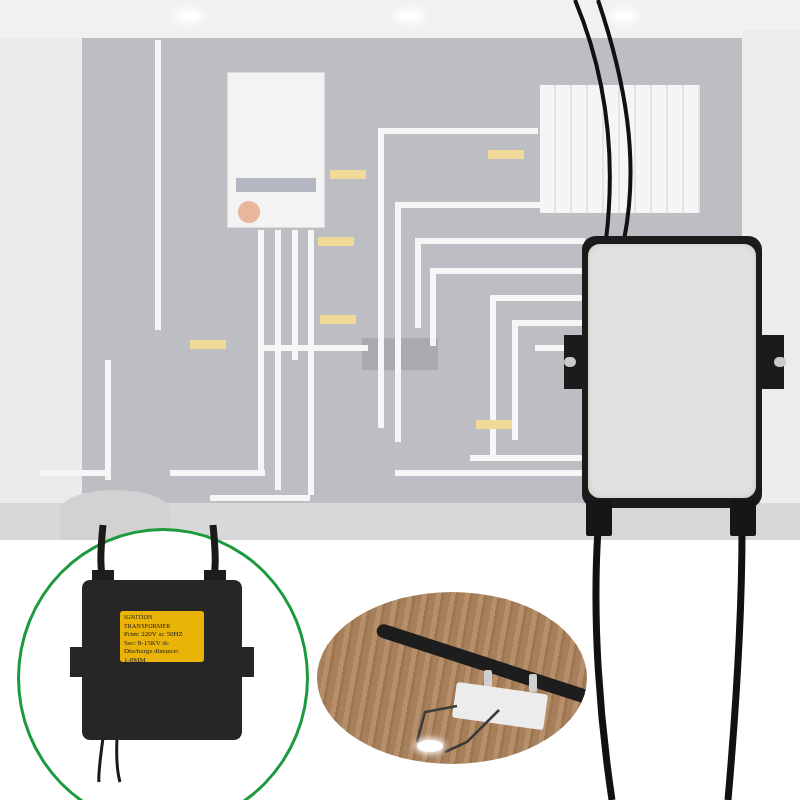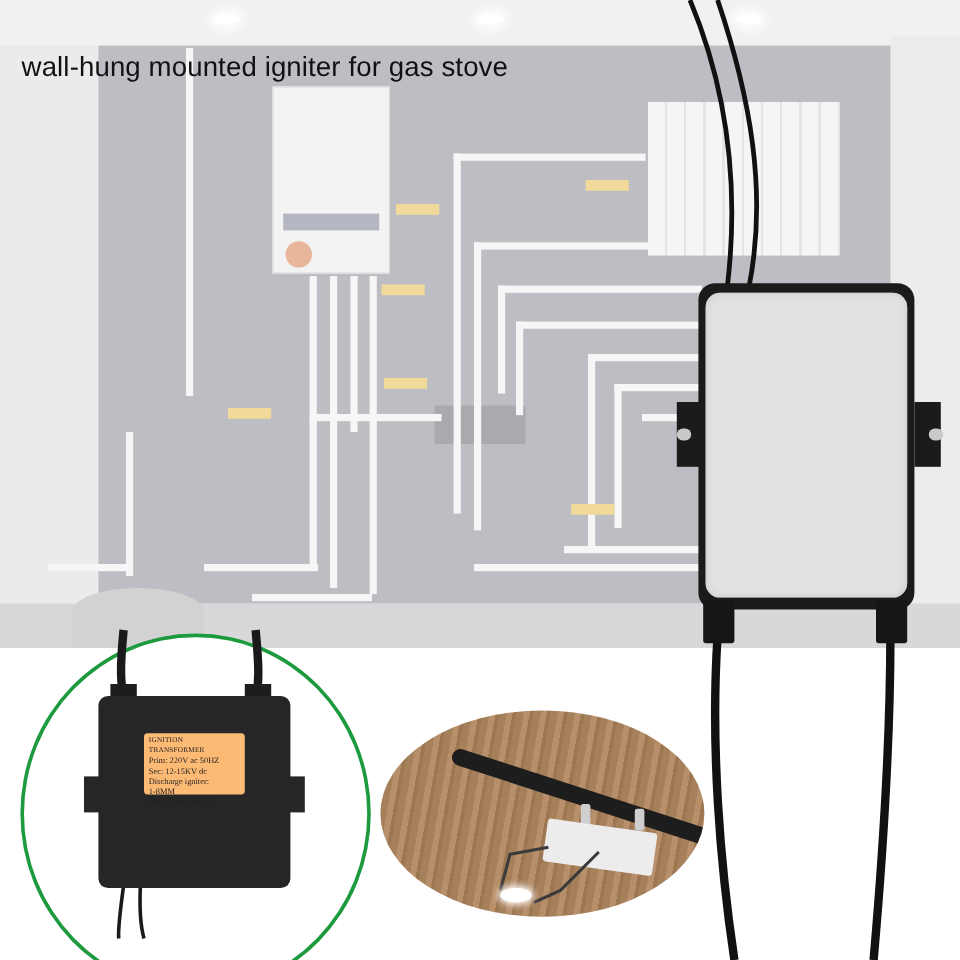--- a/index.html
+++ b/index.html
@@ -34,21 +34,21 @@
   .igniter-face { position:absolute; left:6px; top:8px; width:168px; height:254px; background:#e2e1df; border-radius:12px; box-shadow:inset 0 0 6px #c8c8c8; }
   .ear { position:absolute; width:22px; height:54px; background:#1b1b1b; }
   .ear-notch { position:absolute; width:12px; height:10px; background:#c9c9c9; border-radius:6px; }
   .boot { position:absolute; width:26px; height:36px; background:#161616; border-radius:2px; }
 
   
   .circle { position:absolute; left:17px; top:528px; width:292px; height:300px; border:3px solid #1c9a3d; border-radius:50%; background:#fff; overflow:hidden; }
   .black-box { position:absolute; left:82px; top:580px; width:160px; height:160px; background:#262626; border-radius:8px; }
   .bb-ear { position:absolute; width:14px; height:30px; background:#262626; }
   .bb-boot { position:absolute; width:22px; height:20px; background:#1d1d1d; }
-  .label { position:absolute; left:120px; top:611px; width:84px; height:51px; background:#fdba74; border-radius:3px; padding:2px 4px; color:#222; font-size:7px; line-height:8.5px; font-family:"Liberation Serif", serif; }
+  .label { position:absolute; left:120px; top:611px; width:84px; height:51px; background:#eab308; border-radius:3px; padding:2px 4px; color:#222; font-size:7px; line-height:8.5px; font-family:"Liberation Serif", serif; }
   .label .hd { font-size:6px; letter-spacing:0.2px; }
 
   
   .oval { position:absolute; left:317px; top:592px; width:270px; height:172px; border-radius:50%; background:repeating-linear-gradient(100deg,#a67f5b 0 6px,#b78f6a 6px 11px,#9d7752 11px 14px); overflow:hidden; }
   .oval-cable { position:absolute; left:60px; top:30px; width:260px; height:14px; background:#1d1d1d; transform:rotate(18deg); transform-origin:left center; border-radius:7px; }
   .ceramic { position:absolute; left:137px; top:96px; width:92px; height:36px; background:#ececec; transform:rotate(8deg); border-radius:3px; }
   .pin { position:absolute; width:8px; height:18px; background:#cfcfcf; border-radius:2px; }
   .spark { position:absolute; left:100px; top:148px; width:26px; height:12px; background:#fff; border-radius:50%; box-shadow:0 0 6px 2px #fff; }
 </style>
 </head>
@@ -101,21 +101,20 @@
     <div class="pipe-v" style="left:155px;top:40px;height:290px"></div>
 
     <div class="tag" style="left:488px;top:150px"></div>
     <div class="tag" style="left:330px;top:170px"></div>
     <div class="tag" style="left:318px;top:237px"></div>
     <div class="tag" style="left:320px;top:315px"></div>
     <div class="tag" style="left:190px;top:340px"></div>
     <div class="tag" style="left:476px;top:420px"></div>
   </div>
 
-  <div class="title">wall-hung mounted igniter for gas stove</div>
 
   <svg class="wire" style="left:0;top:0" width="800" height="800">
     <path d="M575 0 C 600 60, 618 140, 606 240" stroke="#111" stroke-width="4" fill="none"></path>
     <path d="M598 0 C 625 80, 640 160, 624 240" stroke="#111" stroke-width="4" fill="none"></path>
     <path d="M598 530 C 592 620, 600 720, 612 800" stroke="#111" stroke-width="7" fill="none"></path>
     <path d="M742 530 C 742 620, 735 720, 728 800" stroke="#111" stroke-width="7" fill="none"></path>
   </svg>
 
   <div class="ear" style="left:564px;top:335px"></div>
   <div class="ear-notch" style="left:564px;top:357px"></div>
@@ -135,22 +134,22 @@
     <path d="M117 738 C 116 760, 118 775, 120 782" stroke="#1a1a1a" stroke-width="3" fill="none"></path>
   </svg>
   <div class="bb-boot" style="left:92px;top:570px"></div>
   <div class="bb-boot" style="left:204px;top:570px"></div>
   <div class="bb-ear" style="left:70px;top:647px"></div>
   <div class="bb-ear" style="left:240px;top:647px"></div>
   <div class="black-box"></div>
   <div class="label">
     <div class="hd">IGNITION TRANSFORMER</div>
     <div>Prim: 220V ac    50HZ</div>
-    <div>Sec: 12-15KV dc</div>
-    <div>Discharge igniter:</div>
+    <div>Sec: 8-15KV dc</div>
+    <div>Discharge distance:</div>
     <div>1-8MM</div>
     <div>MADE IN CHINA</div>
   </div>
 
   <div class="oval">
     <div class="oval-cable"></div>
     <div class="pin" style="left:167px;top:78px"></div>
     <div class="pin" style="left:212px;top:82px"></div>
     <div class="ceramic"></div>
     <svg style="position:absolute;left:0;top:0" width="270" height="172">

